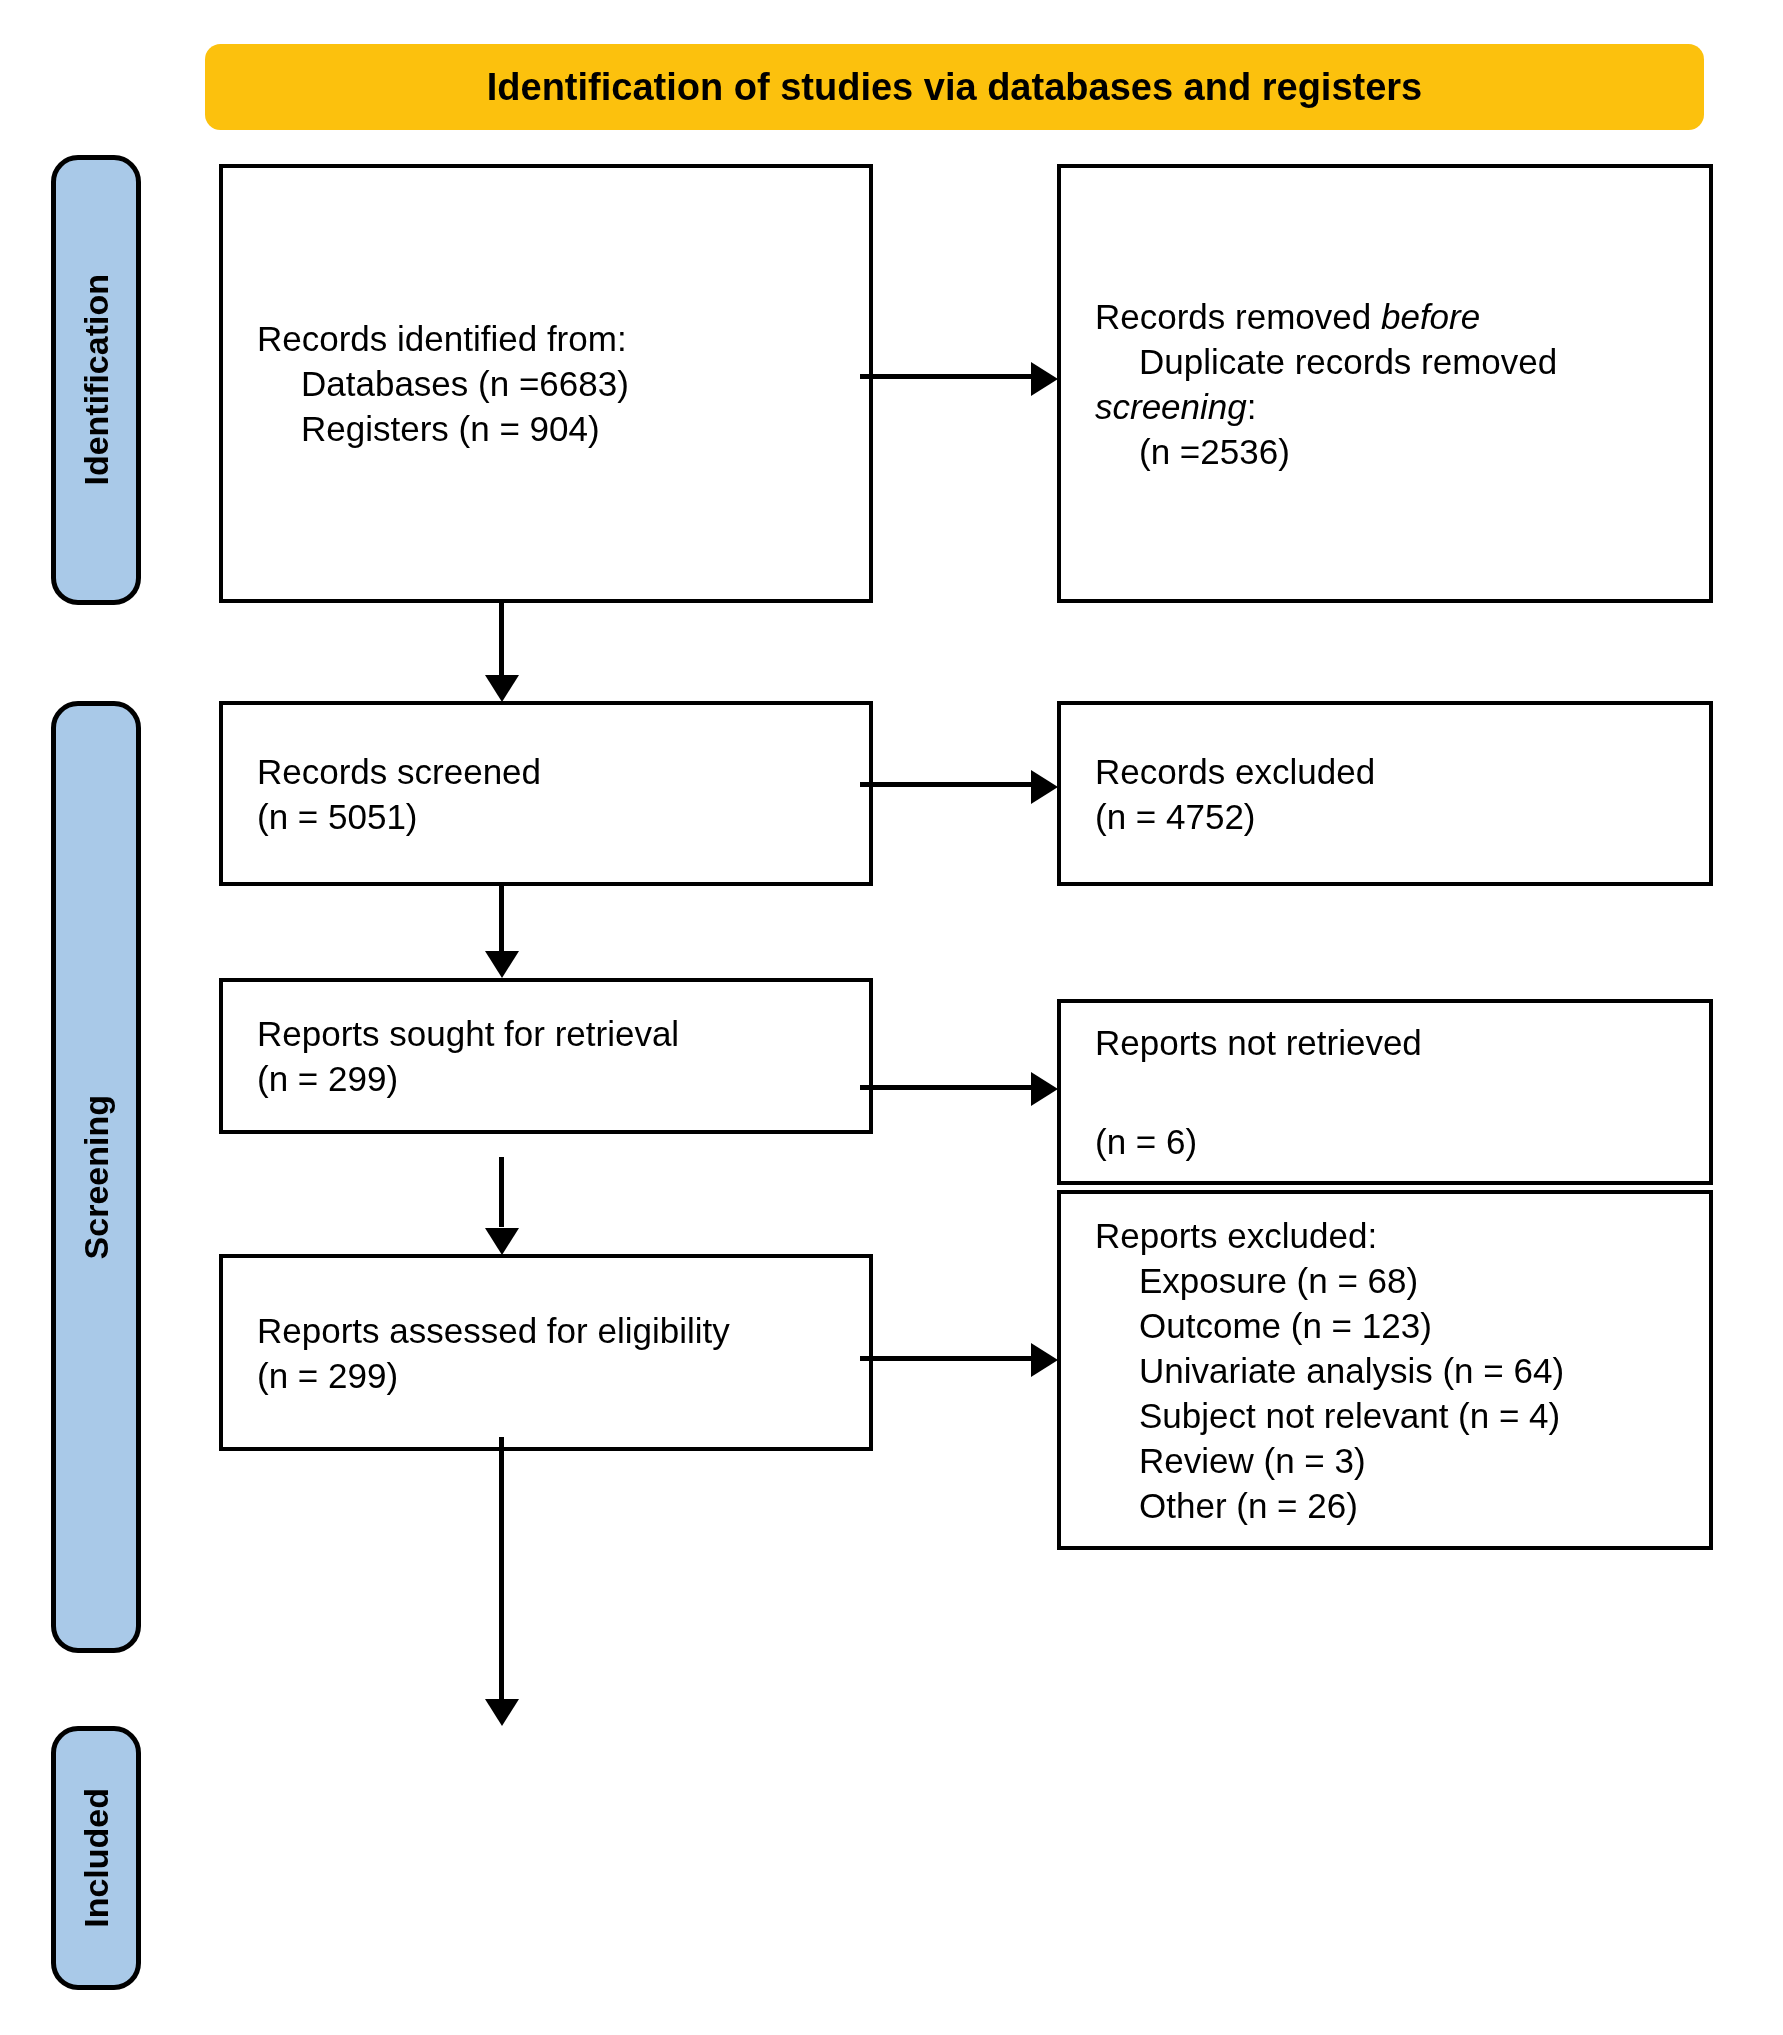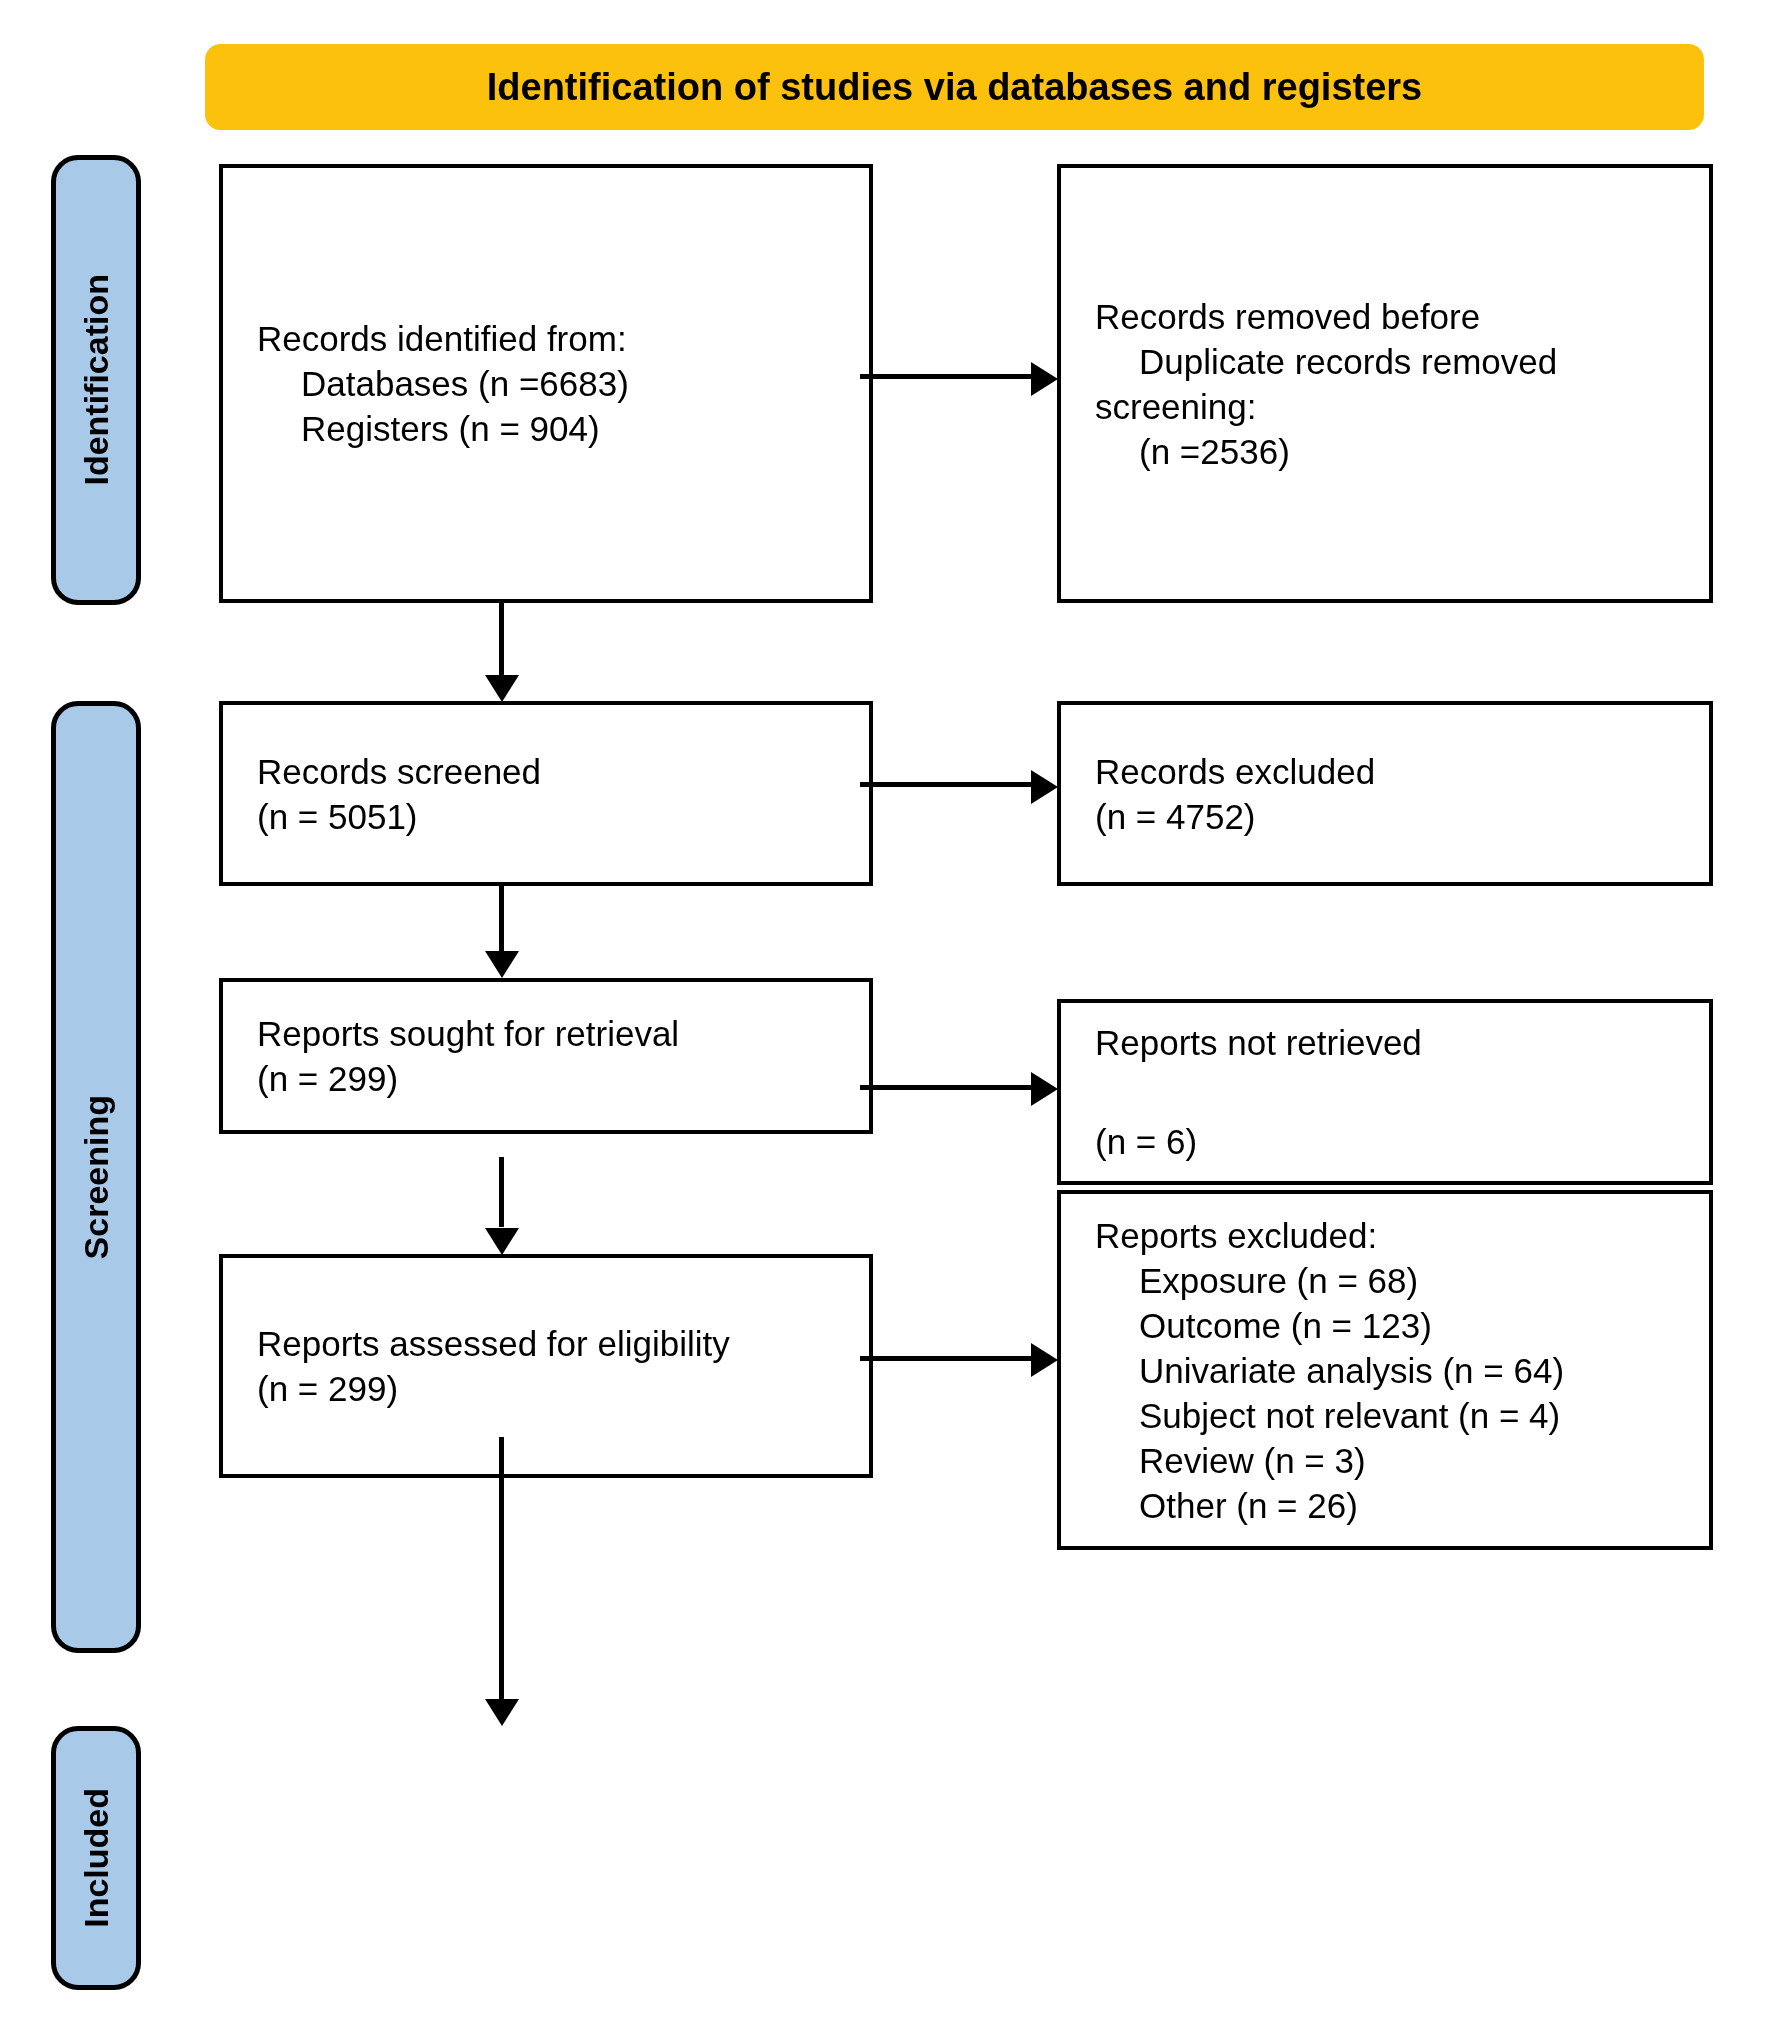--- a/index.html
+++ b/index.html
@@ -52,26 +52,26 @@
     font-size:35px;line-height:45px;
   }
   .col-left{left:219px;width:654px;}
   .col-right{left:1057px;width:656px;}
   #box-records-identified{top:164px;height:439px;}
   #box-records-removed{top:164px;height:439px;}
   #box-records-screened{top:701px;height:185px;}
   #box-records-excluded{top:701px;height:185px;}
   #box-reports-sought{top:978px;height:156px;}
   #box-reports-not-retrieved{top:999px;height:186px;justify-content:space-between;}
-  #box-reports-assessed{top:1254px;height:224px;}
+  #box-reports-assessed{top:1254px;height:197px;}
   #box-reports-excluded{top:1190px;height:360px;}
   #box-studies-included{top:1726px;height:260px;}
   .line{white-space:nowrap;}
   .indent{padding-left:44px;}
-  .italic{}
+  .italic{font-style:italic;}
 
   .vline{position:absolute;width:4.9px;background:var(--border);left:499px;}
   .vhead{
     position:absolute;left:485px;width:0;height:0;
     border-left:17px solid transparent;
     border-right:17px solid transparent;
     border-top:27px solid var(--border);
   }
   #varrow-1 .vline{top:603px;height:72px;} #varrow-1 .vhead{top:675px;}
   #varrow-2 .vline{top:886px;height:65px;}  #varrow-2 .vhead{top:951px;}

